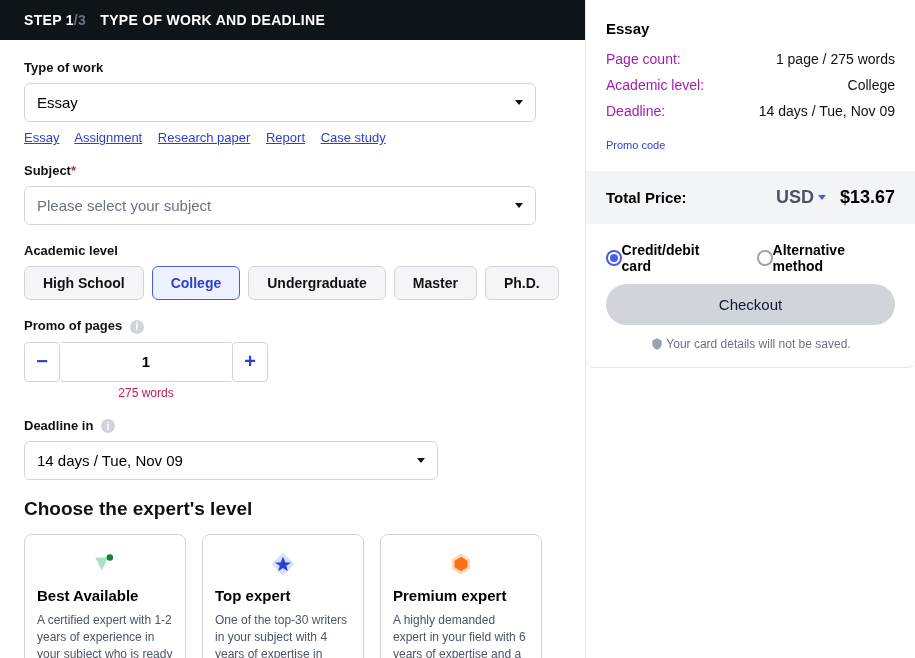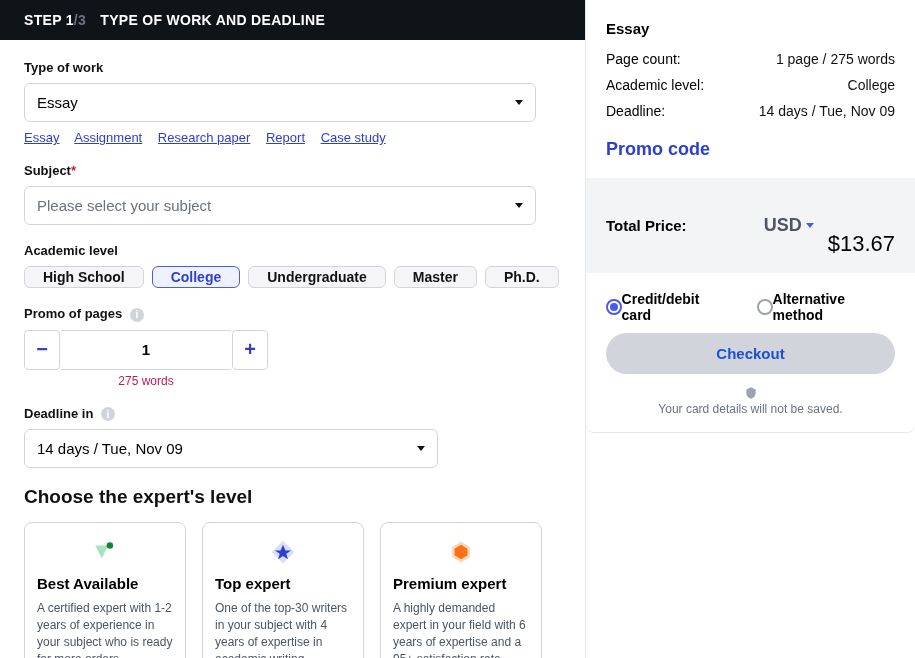--- a/index.html
+++ b/index.html
@@ -14,57 +14,57 @@
     .form-label .req { color: #d6172a; }
     .form-label .info-icon { display: inline-flex; align-items: center; justify-content: center; width: 14px; height: 14px; border-radius: 50%; background: #d1d5db; color: #fff; font-size: 10px; font-weight: 700; margin-left: 4px; vertical-align: middle; font-style: normal; }
     .select-field { width: 100%; padding: 10px 12px; border: 1px solid #d1d5db; border-radius: 6px; font-size: 15px; background: #fff; position: relative; display: flex; justify-content: space-between; align-items: center; cursor: pointer; }
     .select-field.full { width: 512px; }
     .select-field.half { width: 414px; }
     .caret { width: 0; height: 0; border-left: 4px solid transparent; border-right: 4px solid transparent; border-top: 5px solid #111; }
     .placeholder-txt { color: #6b7280; }
     .quicklinks { margin-top: 8px; font-size: 13px; }
     .quicklinks a { color: #2d3ed0; text-decoration: underline; margin-right: 12px; cursor: pointer; }
     .btn-group { display: flex; gap: 8px; }
-    .level-btn, .spacing-btn { border: 1px solid #d1d5db; background: #f5f5f7; border-radius: 6px; padding: 2px 18px; font-size: 14px; font-weight: 700; color: #111; cursor: pointer; }
+    .level-btn, .spacing-btn { border: 1px solid #d1d5db; background: #f5f5f7; border-radius: 6px; padding: 8px 18px; font-size: 14px; font-weight: 700; color: #111; cursor: pointer; }
     .level-btn.selected, .spacing-btn.selected { background: #eef1ff; border: 1.5px solid #4a5be6; color: #2d3ed0; }
     .pages-spacing-row { display: flex; gap: 60px; }
     .pages-block { }
     .stepper { display: flex; }
     .step-btn { width: 36px; height: 40px; border: 1px solid #d1d5db; background: #fff; display: flex; align-items: center; justify-content: center; cursor: pointer; font-size: 20px; color: #2d3ed0; font-weight: 700; border-radius: 4px; }
     .step-input { width: 170px; height: 40px; border: 1px solid #d1d5db; border-left: none; border-right: none; text-align: center; font-size: 15px; font-weight: 600; border-radius: 0; margin: 0 -1px;}
     .stepper .step-btn:first-child { border-radius: 4px; margin-right: 2px;}
     .stepper .step-btn:last-child { border-radius: 4px; margin-left: 2px;}
     .words-hint { text-align: center; font-size: 12px; color: #be185d; margin-top: 4px; }
     .expert-heading { font-size: 19px; font-weight: 800; margin: 18px 0 14px; color: #111; }
     .expert-cards { display: flex; gap: 16px; }
     .expert-card { width: 162px; border: 1px solid #d1d5db; border-radius: 8px; overflow: hidden; display: flex; flex-direction: column; }
     .expert-card-body { padding: 16px 12px 12px; flex: 1; }
     .expert-icon { width: 26px; height: 26px; margin: 0 auto 10px; display: block; }
     .expert-name { font-size: 15px; font-weight: 800; text-align: left; margin-bottom: 8px; }
     .expert-desc { font-size: 12px; color: #4b5563; line-height: 1.4; }
     .side-panel { width: 330px; border-left: 1px solid #e5e7eb; padding: 0; }
     .summary-head { padding: 20px 20px 8px; }
     .summary-title { font-size: 15px; font-weight: 800; margin-bottom: 14px; }
     .summary-row { display: flex; justify-content: space-between; font-size: 14px; margin-bottom: 10px; color: #111; }
-    .summary-row .k { color: #000000; text-align: center; }
-    .promo-link { color: #2d3ed0; font-size: 18px; font-weight: 700; cursor: pointer; margin-top: 10px; display: inline-block; }
+    .summary-row .k { color: #a21caf; text-align: center; }
+    .promo-link { color: #2d3ed0; font-size: 11px; font-weight: 400; cursor: pointer; margin-top: 10px; display: inline-block; }
     .total-row { background: #f3f4f6; padding: 16px 20px; display: flex; justify-content: space-between; align-items: center; margin-top: 10px; }
     .total-row .lbl { font-size: 15px; font-weight: 800; }
     .total-row .right { display: flex; align-items: center; gap: 14px; }
     .currency-sel { font-size: 18px; font-weight: 700; color: #4b5563; display: flex; align-items: center; gap: 4px; cursor: pointer; }
     .currency-sel .tri { width: 0; height: 0; border-left: 4px solid transparent; border-right: 4px solid transparent; border-top: 5px solid #4a5be6; }
-    .total-price { font-size: 22px; font-weight: 400; margin-top: 37px; }
+    .total-price { font-size: 18px; font-weight: 700; }
     .pay-opts { padding: 18px 20px 10px; display: flex; gap: 28px; }
     .pay-opt { display: flex; align-items: center; gap: 0; font-size: 14px; font-weight: 600; cursor: pointer; }
     .radio-o { width: 16px; height: 16px; border: 2px solid #4a5be6; border-radius: 50%; display: flex; align-items: center; justify-content: center; }
     .radio-o.on::after { content: ""; width: 8px; height: 8px; background: #4a5be6; border-radius: 50%; }
     .radio-o.off { border-color: #9ca3af; }
     .checkout-area { padding: 0 20px; }
-    .checkout-btn { width: 100%; background: #d1d5db; color: #1d4ed8; border: none; border-radius: 22px; padding: 12px 0; font-size: 15px; font-weight: 700; cursor: pointer; }
-    .secure-note { display: flex; align-items: center; justify-content: center; gap: 2px; font-size: 12px; color: #6b7280; margin-top: 12px; flex-direction: column; }
+    .checkout-btn { width: 100%; background: #d1d5db; color: #0f172a; border: none; border-radius: 22px; padding: 12px 0; font-size: 15px; font-weight: 400; cursor: pointer; }
+    .secure-note { display: flex; align-items: center; justify-content: center; gap: 2px; font-size: 12px; color: #6b7280; margin-top: 12px; }
     .shield-ic { width: 14px; height: 14px; fill: #9ca3af; }
     .side-wrap { box-shadow: 0 1px 0 #e5e7eb; border-radius: 0 0 8px 8px; padding-bottom: 16px; }
   </style>
 </head>
 <body>
 
 <div class="main-panel">
   <div class="step-header">
     <span>STEP 1</span><span class="slash">/</span><span class="total">3</span>
     <span>TYPE OF WORK AND DEADLINE</span>

